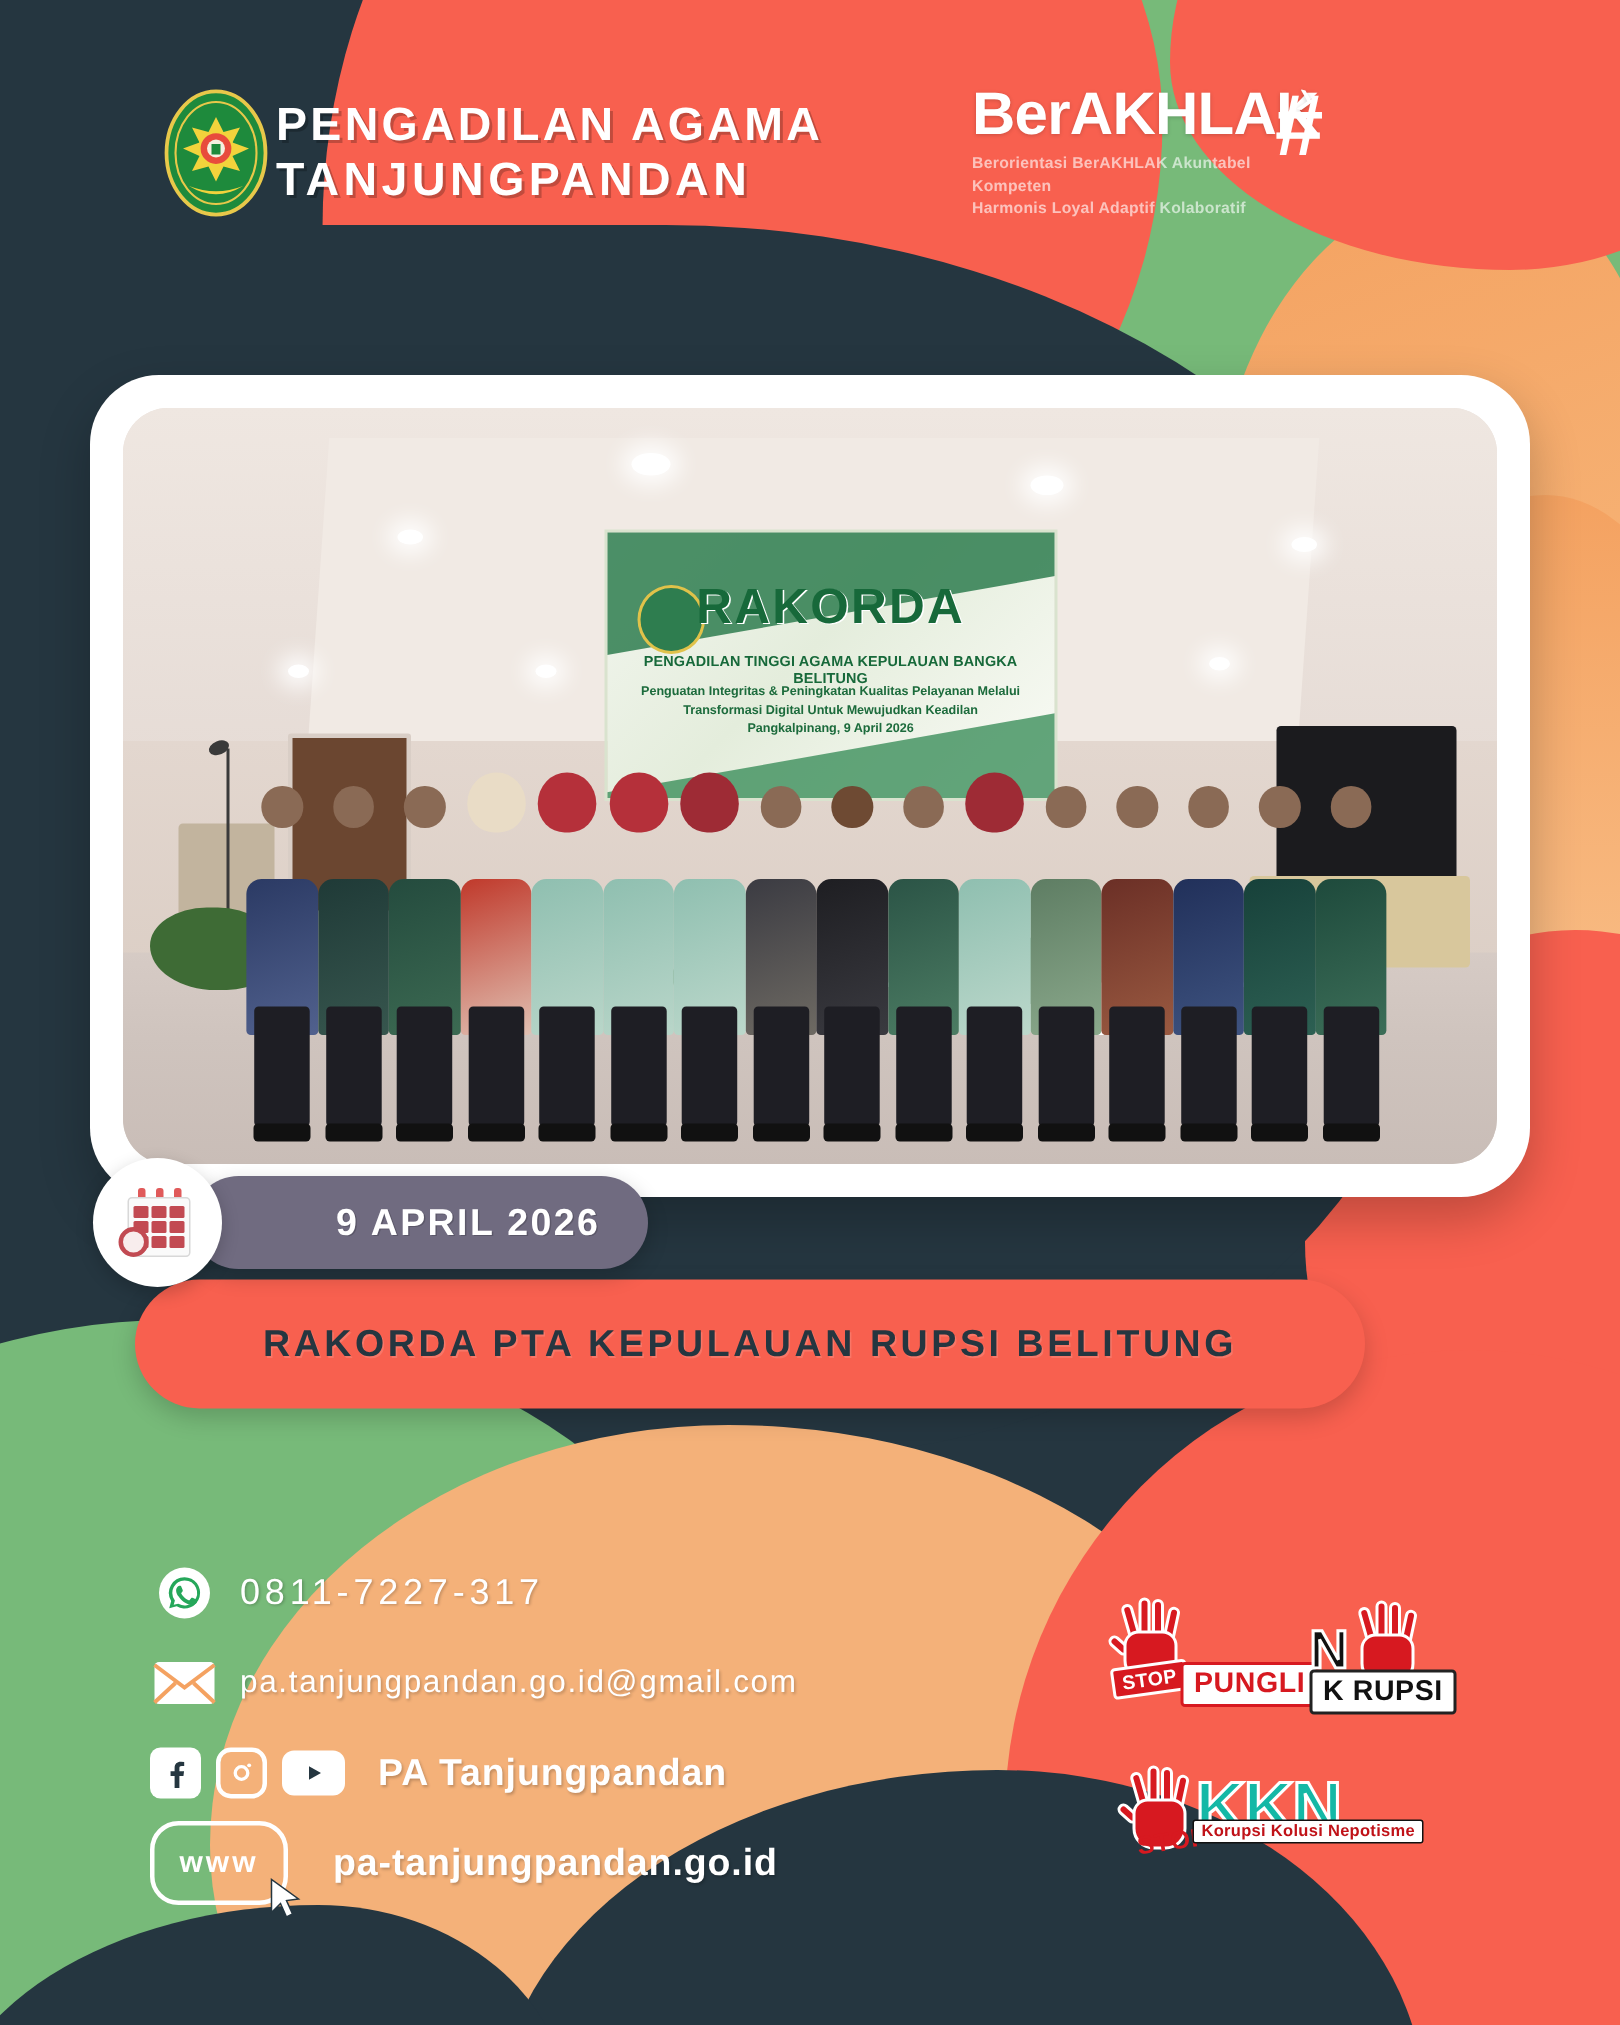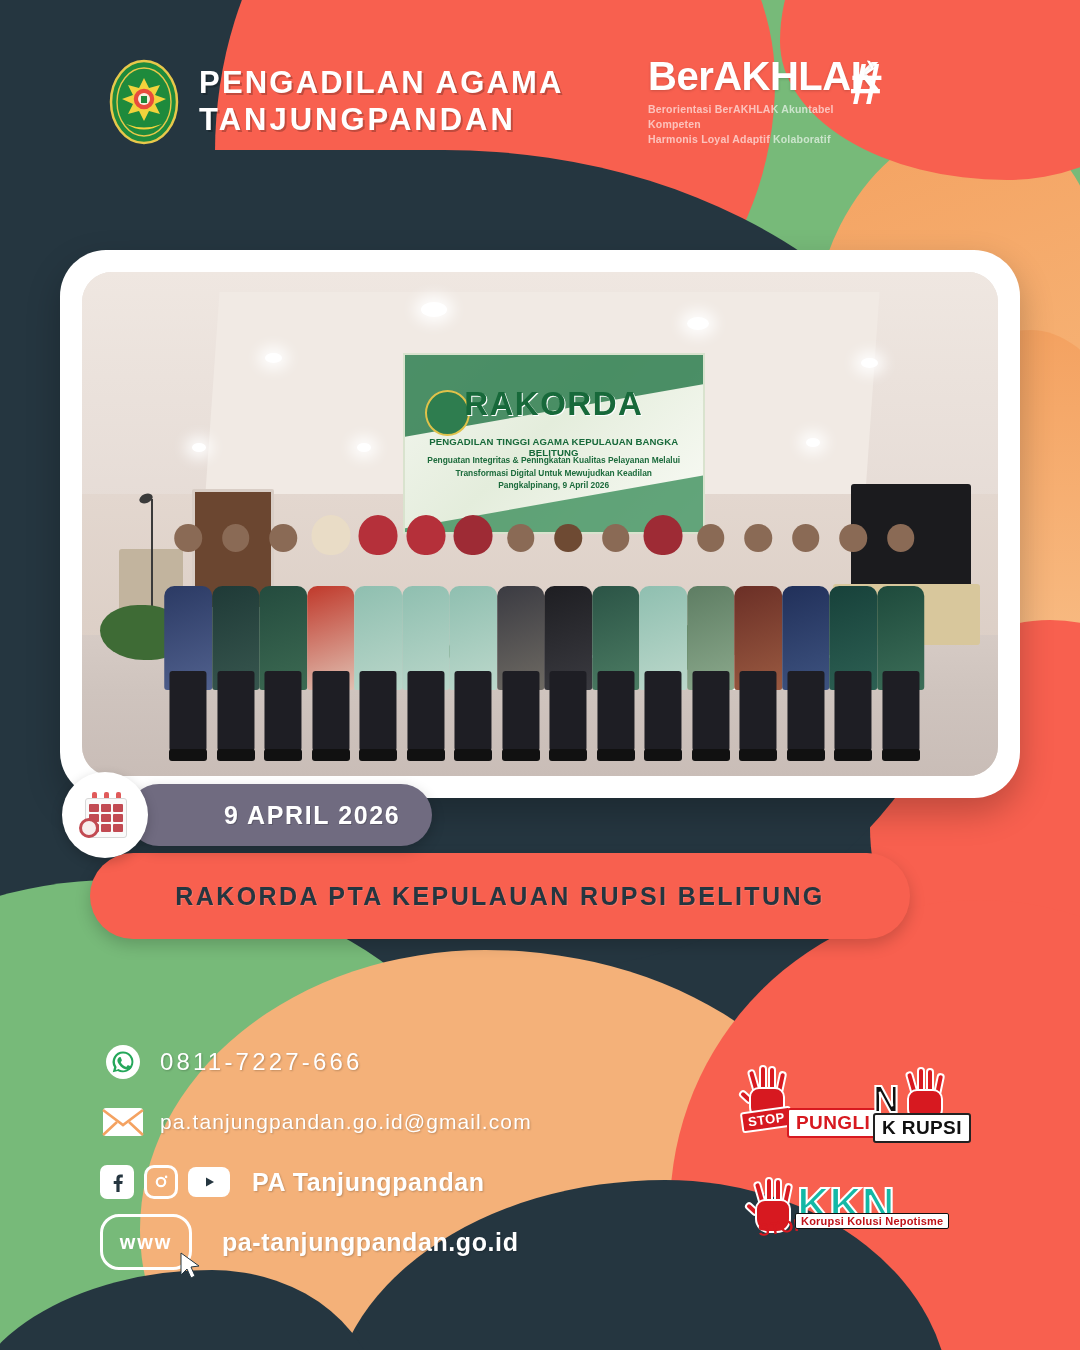--- a/index.html
+++ b/index.html
@@ -82,21 +82,21 @@
     border-radius:54% 46% 0 0 / 70% 66% 0 0;
   }
   .blob-dark-bottomleft {
     left:-40px; top:1270px; width:420px; height:200px;
     background:#253640;
     border-radius:60% 40% 0 0 / 80% 70% 0 0;
   }
 
   
   .header { position:absolute; top:0; left:0; width:1080px; height:190px; z-index:20; }
-  .brand { position:absolute; left:108px; top:58px; display:flex; align-items:center; gap:19px;justify-content:flex-end; }
+  .brand { position:absolute; left:108px; top:58px; display:flex; align-items:center; gap:4px;justify-content:flex-end; }
   .emblem { width:72px; height:88px; position:relative; flex:0 0 auto; }
   .brand-text { line-height:1.18; }
   .brand-line1, .brand-line2 {
     color:#ffffff; font-weight:bold; letter-spacing:2.2px;
     font-size:31px; text-shadow:2px 2px 0 rgba(0,0,0,.22);
   }
   .brand-line2 { font-size:31px; letter-spacing:3px; }
 
   .berakhlak { position:absolute; left:648px; top:56px; width:210px; }
   .ber-title {
@@ -513,21 +513,21 @@
   <div class="contacts">
 
     <div class="crow">
       <span class="cicon">
         <svg width="38" height="38" viewBox="0 0 38 38">
           <circle cx="19" cy="19" r="17" fill="#fff"></circle>
           <path d="M19 8.5a10.4 10.4 0 0 0-8.9 15.8L8.8 29.2l5-1.3A10.4 10.4 0 1 0 19 8.5zm0 2.1a8.3 8.3 0 0 1 6.2 13.9 8.3 8.3 0 0 1-9.9 1.9l-.5-.3-3 .8.8-2.9-.3-.5A8.3 8.3 0 0 1 19 10.6z" fill="#25A75A"></path>
           <path d="M15.6 14.2c-.3 0-.7.1-1 .5-.4.4-1.2 1.2-1.2 2.8 0 1.7 1.2 3.3 1.4 3.5.2.2 2.4 3.8 5.9 5.1 2.9 1.1 3.5.9 4.1.8.6-.1 2-.8 2.3-1.6.3-.8.3-1.5.2-1.6-.1-.1-.3-.2-.7-.4-.3-.2-2-1-2.3-1.1-.3-.1-.5-.2-.8.2-.2.3-.8 1.1-1 1.3-.2.2-.4.2-.7.1-.4-.2-1.5-.6-2.9-1.8-1.1-1-1.8-2.2-2-2.5-.2-.4 0-.5.1-.7l.5-.6c.2-.2.2-.3.3-.6.1-.2 0-.4 0-.6l-1-2.4c-.2-.6-.5-.5-.7-.5h-.5z" fill="#25A75A"></path>
         </svg>
       </span>
-      <span class="ctext">0811-7227-666</span>
+      <span class="ctext">0811-7227-317</span>
     </div>
 
     <div class="crow">
       <span class="cicon">
         <svg width="42" height="32" viewBox="0 0 42 32">
           <rect x="1" y="2" width="40" height="28" rx="3" fill="#fff"></rect>
           <path d="M1 4 L21 19 L41 4" fill="none" stroke="#F4A261" stroke-width="2.6"></path>
           <path d="M1 29 L15 16 M41 29 L27 16" stroke="#F4A261" stroke-width="2.6" fill="none"></path>
         </svg>
       </span>

